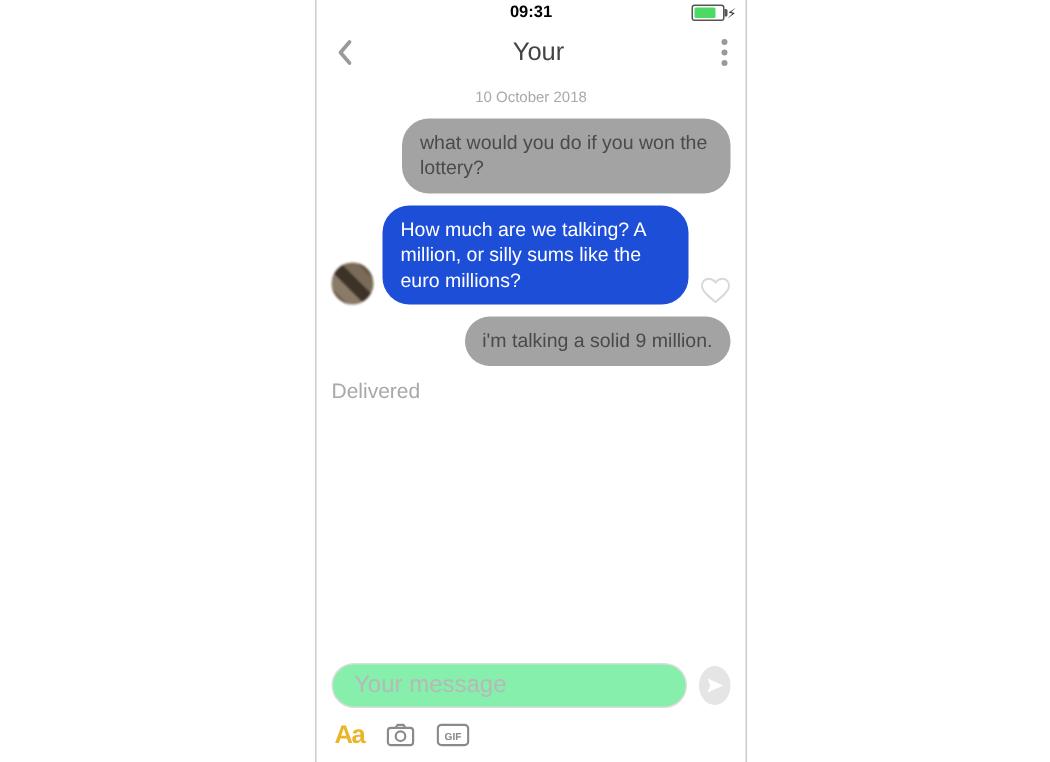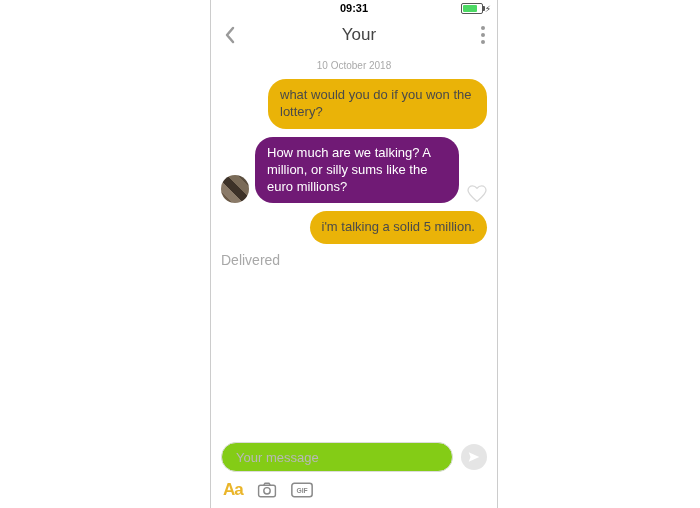--- a/index.html
+++ b/index.html
@@ -122,25 +122,25 @@
   .row.incoming { justify-content: flex-end; }
   .row.outgoing { justify-content: flex-start; }
   .bubble {
     max-width: 195px;
     padding: 8px 12px;
     border-radius: 18px;
     font-size: 13px;
     line-height: 1.3;
   }
   .bubble.gray {
-    background: #eab308;
+    background: #a3a3a3;
     color: #4a4a4a;
   }
   .bubble.yellow {
-    background: #701a75;
+    background: #1d4ed8;
     color: #ffffff;
   }
   .avatar {
     width: 28px;
     height: 28px;
     border-radius: 50%;
     margin-right: 6px;
     background:
       linear-gradient(45deg,#6b5a47 0 20%,#8a7a68 20% 40%,#3d3228 40% 60%,#7a6b58 60% 80%,#5a4d3d 80% 100%);
     filter: blur(0.6px);
@@ -166,23 +166,23 @@
     display: flex;
     align-items: center;
     gap: 8px;
     margin-bottom: 6px;
   }
   .msg-input {
     flex: 1;
     height: 28px;
     border: 1px solid #dcdcdc;
     border-radius: 16px;
-    background: #84cc16;
+    background: #86efac;
     padding: 0 14px;
-    font-size: 13px;
+    font-size: 16px;
     color: #333;
     outline: none;
   }
   .msg-input::placeholder { color: #b8b8b8; }
   .send-btn {
     width: 26px;
     height: 26px;
     border-radius: 50%;
     background: #e5e5e5;
     display: flex;
@@ -248,21 +248,21 @@
       <div class="avatar"></div>
       <div class="bubble yellow">How much are we talking? A million, or silly sums like the euro millions?</div>
       <div class="heart">
         <svg width="20" height="18" viewBox="0 0 24 22">
           <path d="M12 20 C 6 15, 1 11, 1 6.5 C 1 3.4 3.4 1 6.5 1 C 8.5 1 10.5 2.2 12 4 C 13.5 2.2 15.5 1 17.5 1 C 20.6 1 23 3.4 23 6.5 C 23 11 18 15 12 20 Z" fill="none" stroke="#d8d8d8" stroke-width="1.6"></path>
         </svg>
       </div>
     </div>
 
     <div class="row incoming">
-      <div class="bubble gray">i'm talking a solid 5 million.</div>
+      <div class="bubble gray">i'm talking a solid 9 million.</div>
     </div>
 
     <div class="delivered">Delivered</div>
   </div>
 
   <div class="composer">
     <div class="input-row">
       <input class="msg-input" type="text" placeholder="Your message" style="">
       <div class="send-btn">
         <svg width="14" height="14" viewBox="0 0 24 24">

